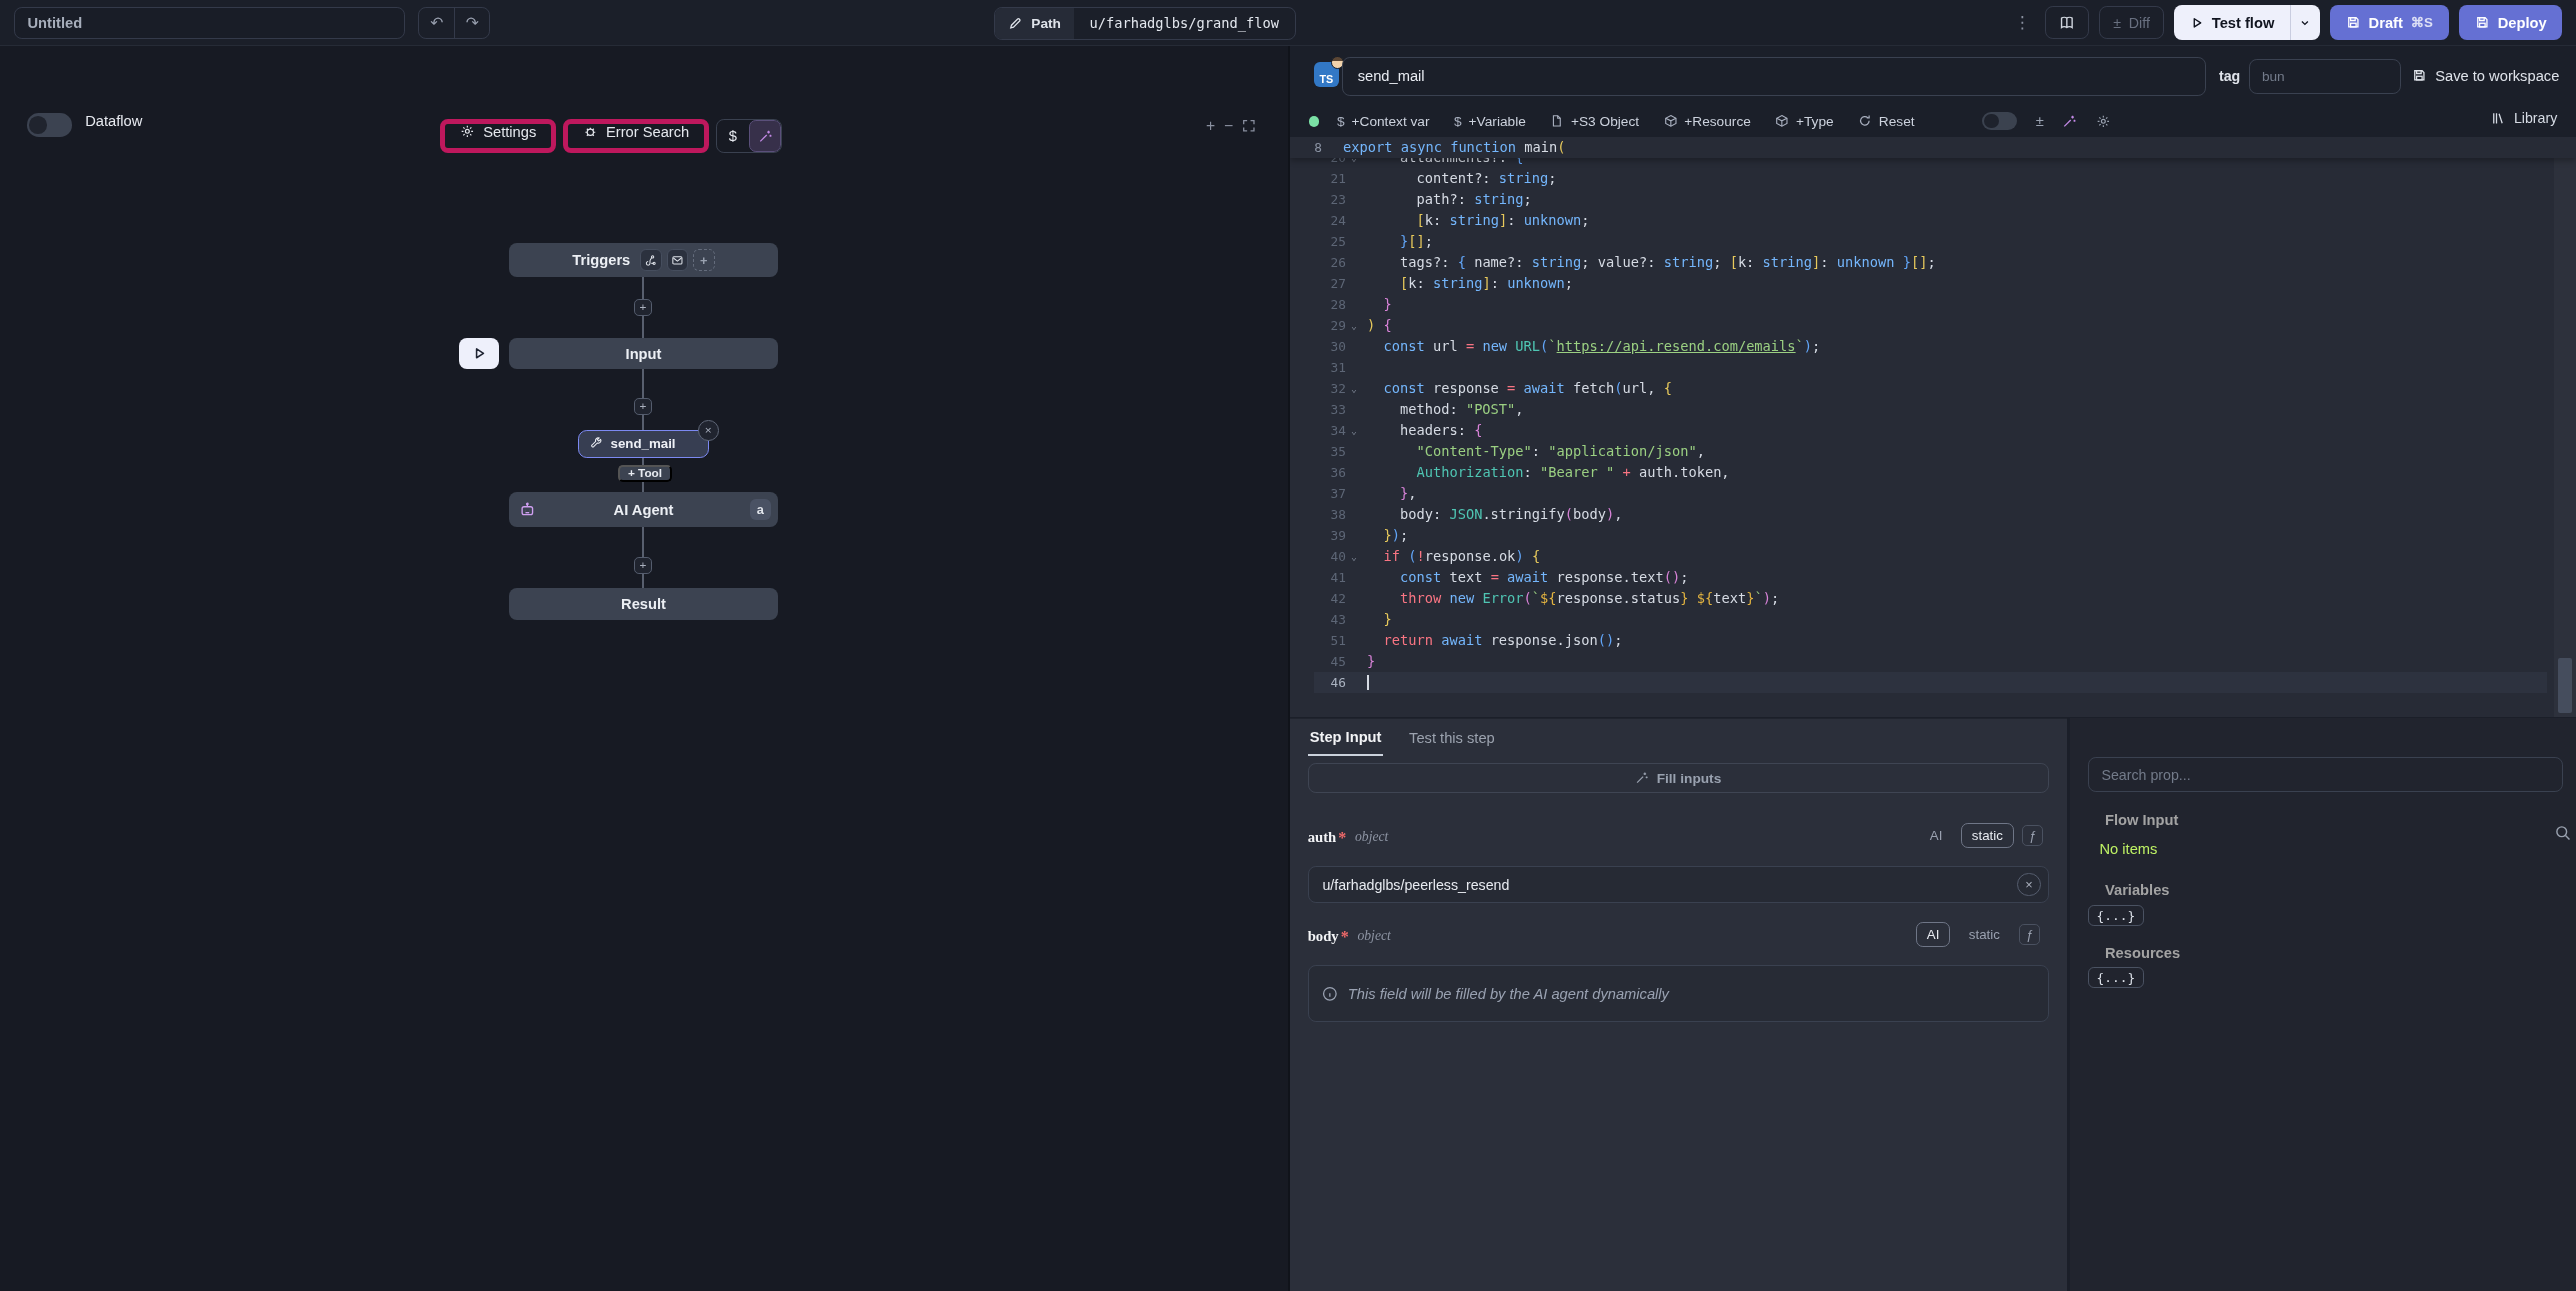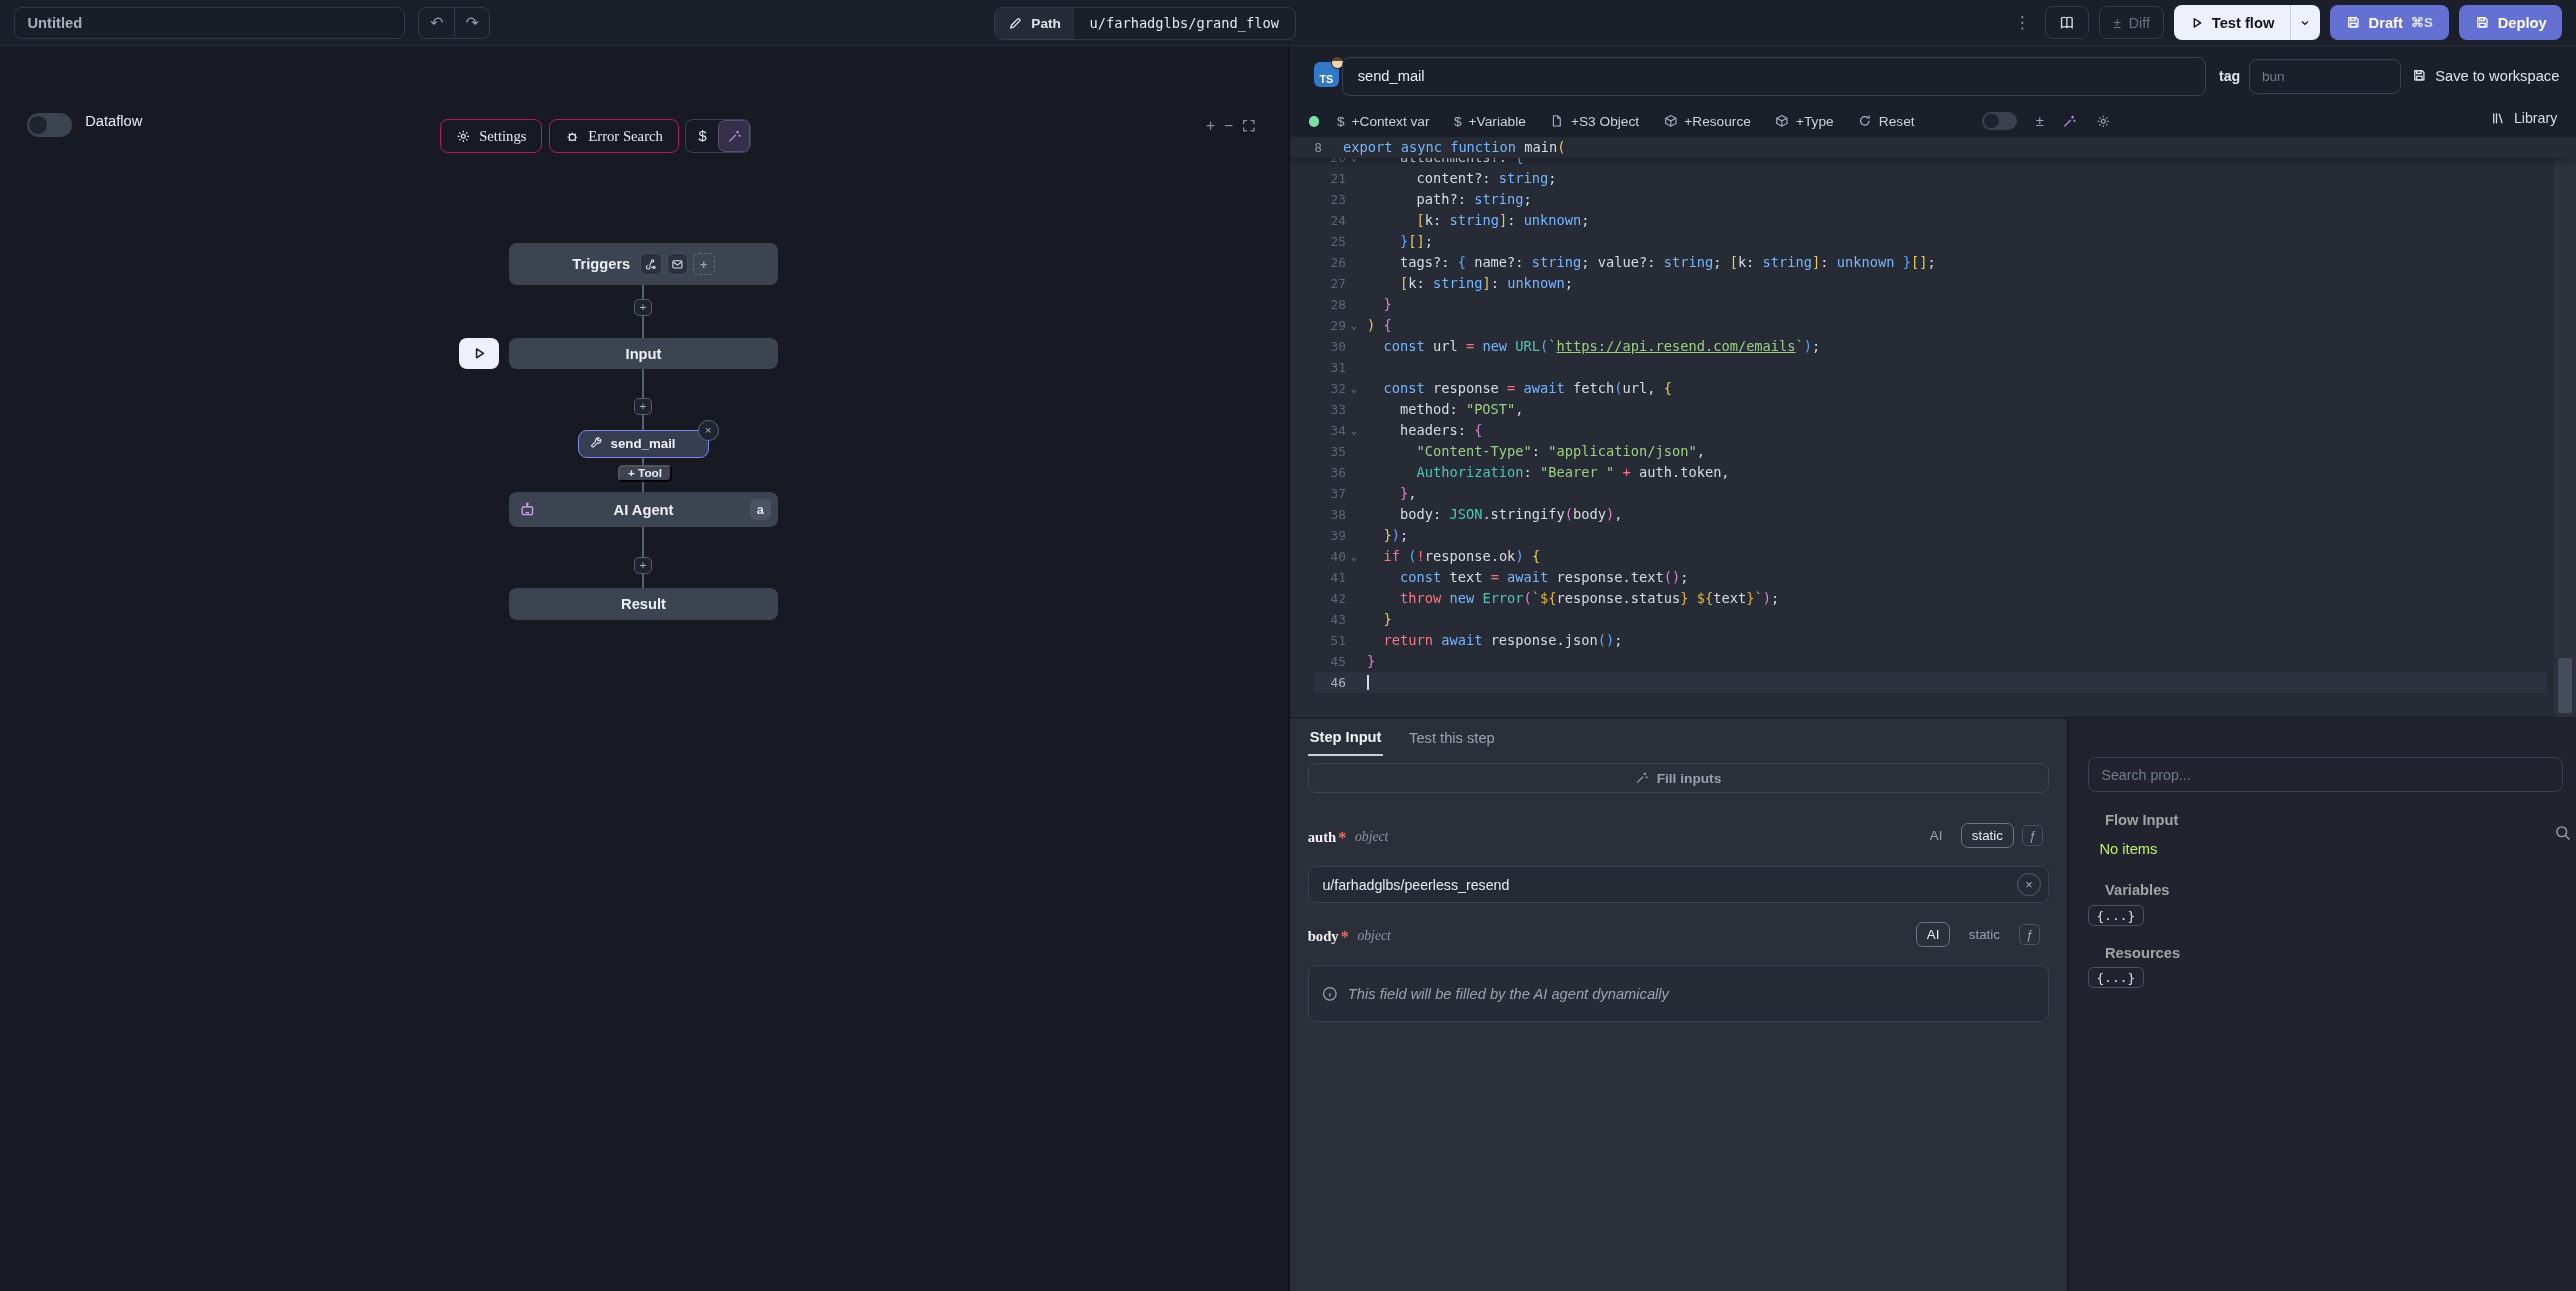--- a/index.html
+++ b/index.html
@@ -40,22 +40,22 @@
   .workspace { position:relative; height:1245px; }
   .flow-panel { position:absolute; left:0; top:0; width:1288px; height:100%; background:#171a23; }
   .right-panel { position:absolute; left:1288px; top:0; right:0; height:100%; background:#1b1f29; border-left:2px solid #10131a; }
 
   
   .dataflow { position:absolute; left:26.5px; top:67px; display:flex; gap:13.7px; }
   .toggle { width:45px; height:23.6px; border-radius:11.8px; background:#3c4351; position:relative; cursor:pointer; }
   .toggle .knob { position:absolute; left:2.9px; top:2.9px; width:17.7px; height:17.7px; border-radius:50%; background:#20242e; }
   .dataflow .lbl { font-size:14.7px; color:#e7eaf0; }
   .flow-actions { position:absolute; left:440px; top:73px; display:flex; align-items:center; gap:6.9px; }
-  .fbtn { display:flex; align-items:center; gap:8.8px; height:34px; border:1px solid #be185d; border-radius:7.9px;
-    background:transparent; color:#e5e8ee; font-size:14.7px; padding:0 14.7px; cursor:pointer; font-family:Liberation Serif, serif; }
+  .fbtn { display:flex; align-items:flex-start; gap:8.8px; height:34px; border:5px solid #be185d; border-radius:7.9px;
+    background:transparent; color:#e5e8ee; font-size:14.7px; padding:0 14.7px; cursor:pointer; font-family:Liberation Sans, sans-serif; }
   .seg { display:flex; height:34px; border-radius:7.9px; overflow:hidden; border:1px solid #3a4150; }
   .seg .sbtn { width:32px; display:flex; align-items:center; justify-content:center; background:transparent; border:none;
     color:#e5e8ee; font-size:14.7px; cursor:pointer; }
   .seg .sbtn.active { background:#37304a; color:#c389e6; border:1px solid #5a4f7a; border-radius:6.9px; }
   .canvas-controls { position:absolute; left:1206px; top:71px; display:flex; gap:8.8px; align-items:center; color:#8a90a0; }
   .canvas-controls .cbtn { background:none; border:none; color:#8a90a0; font-size:15.7px; cursor:pointer; display:flex; align-items:center; }
 
   
   .edge { position:absolute; left:642px; top:228px; width:2px; height:314px; background:#585f6e; }
   .node { position:absolute; background:#3c4351; border-radius:7.9px; display:flex; align-items:center; justify-content:center;
@@ -293,21 +293,21 @@
       <button class="cbtn">−</button>
       <button class="cbtn">
         <svg width="13.7" height="13.7" viewBox="0 0 16 16" fill="none" stroke="#8a90a0" stroke-width="1.5">
             <path d="M2 6V2h4M10 2h4v4M14 10v4h-4M6 14H2v-4"></path>
           </svg>
       </button>
     </div>
 
     <div class="edge"></div>
 
-    <div class="node" style="left:509px;top:197px;width:269px;height:42px;">
+    <div class="node" style="left:509px;top:197px;width:269px;height:34px;">
       <span>Triggers</span>
       <div class="trig-icons">
         <span class="ticon">
           <svg width="12.8" height="12.8" viewBox="0 0 16 16" fill="none" stroke="#dfe3ea" stroke-width="1.3">
               <path d="M5.2 9.4a2.3 2.3 0 1 0 2.3 2.3V8.2L9.8 4"></path>
               <circle cx="10.8" cy="3.6" r="1.4"></circle>
               <path d="M9 11.7h3.2"></path>
               <circle cx="12.6" cy="11.7" r="1.4" transform="translate(0 0)"></circle>
             </svg>
         </span>

